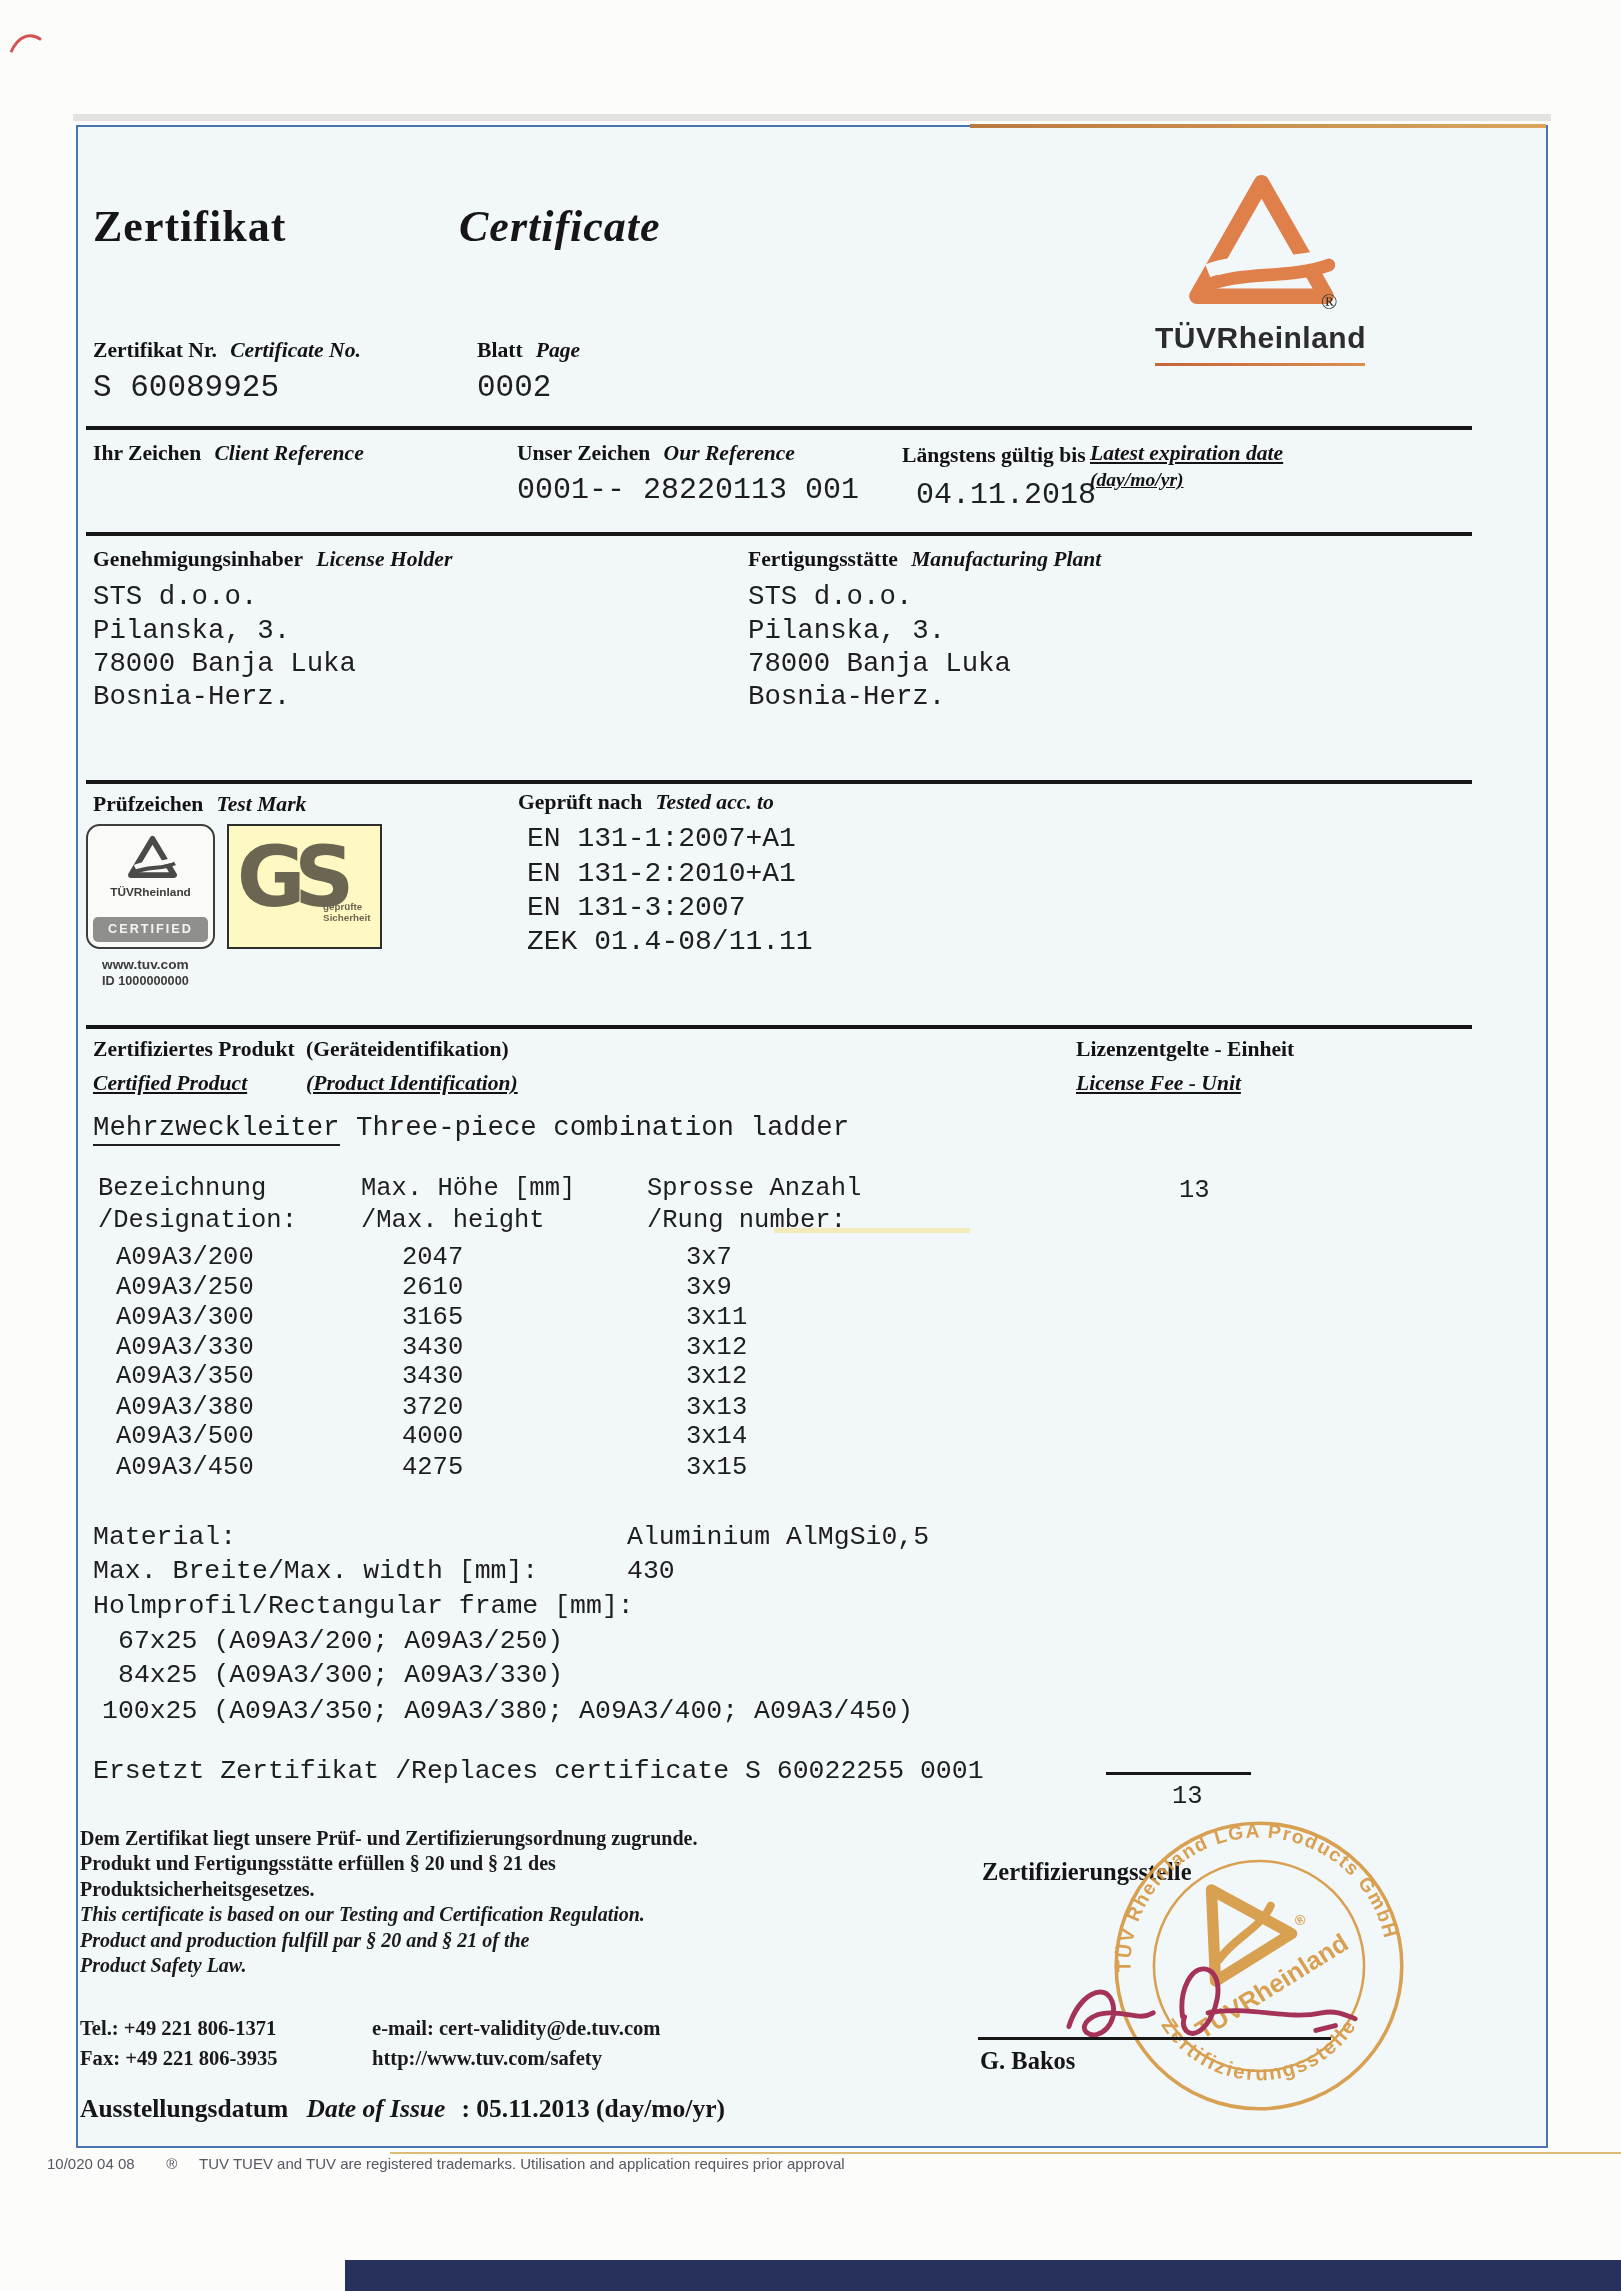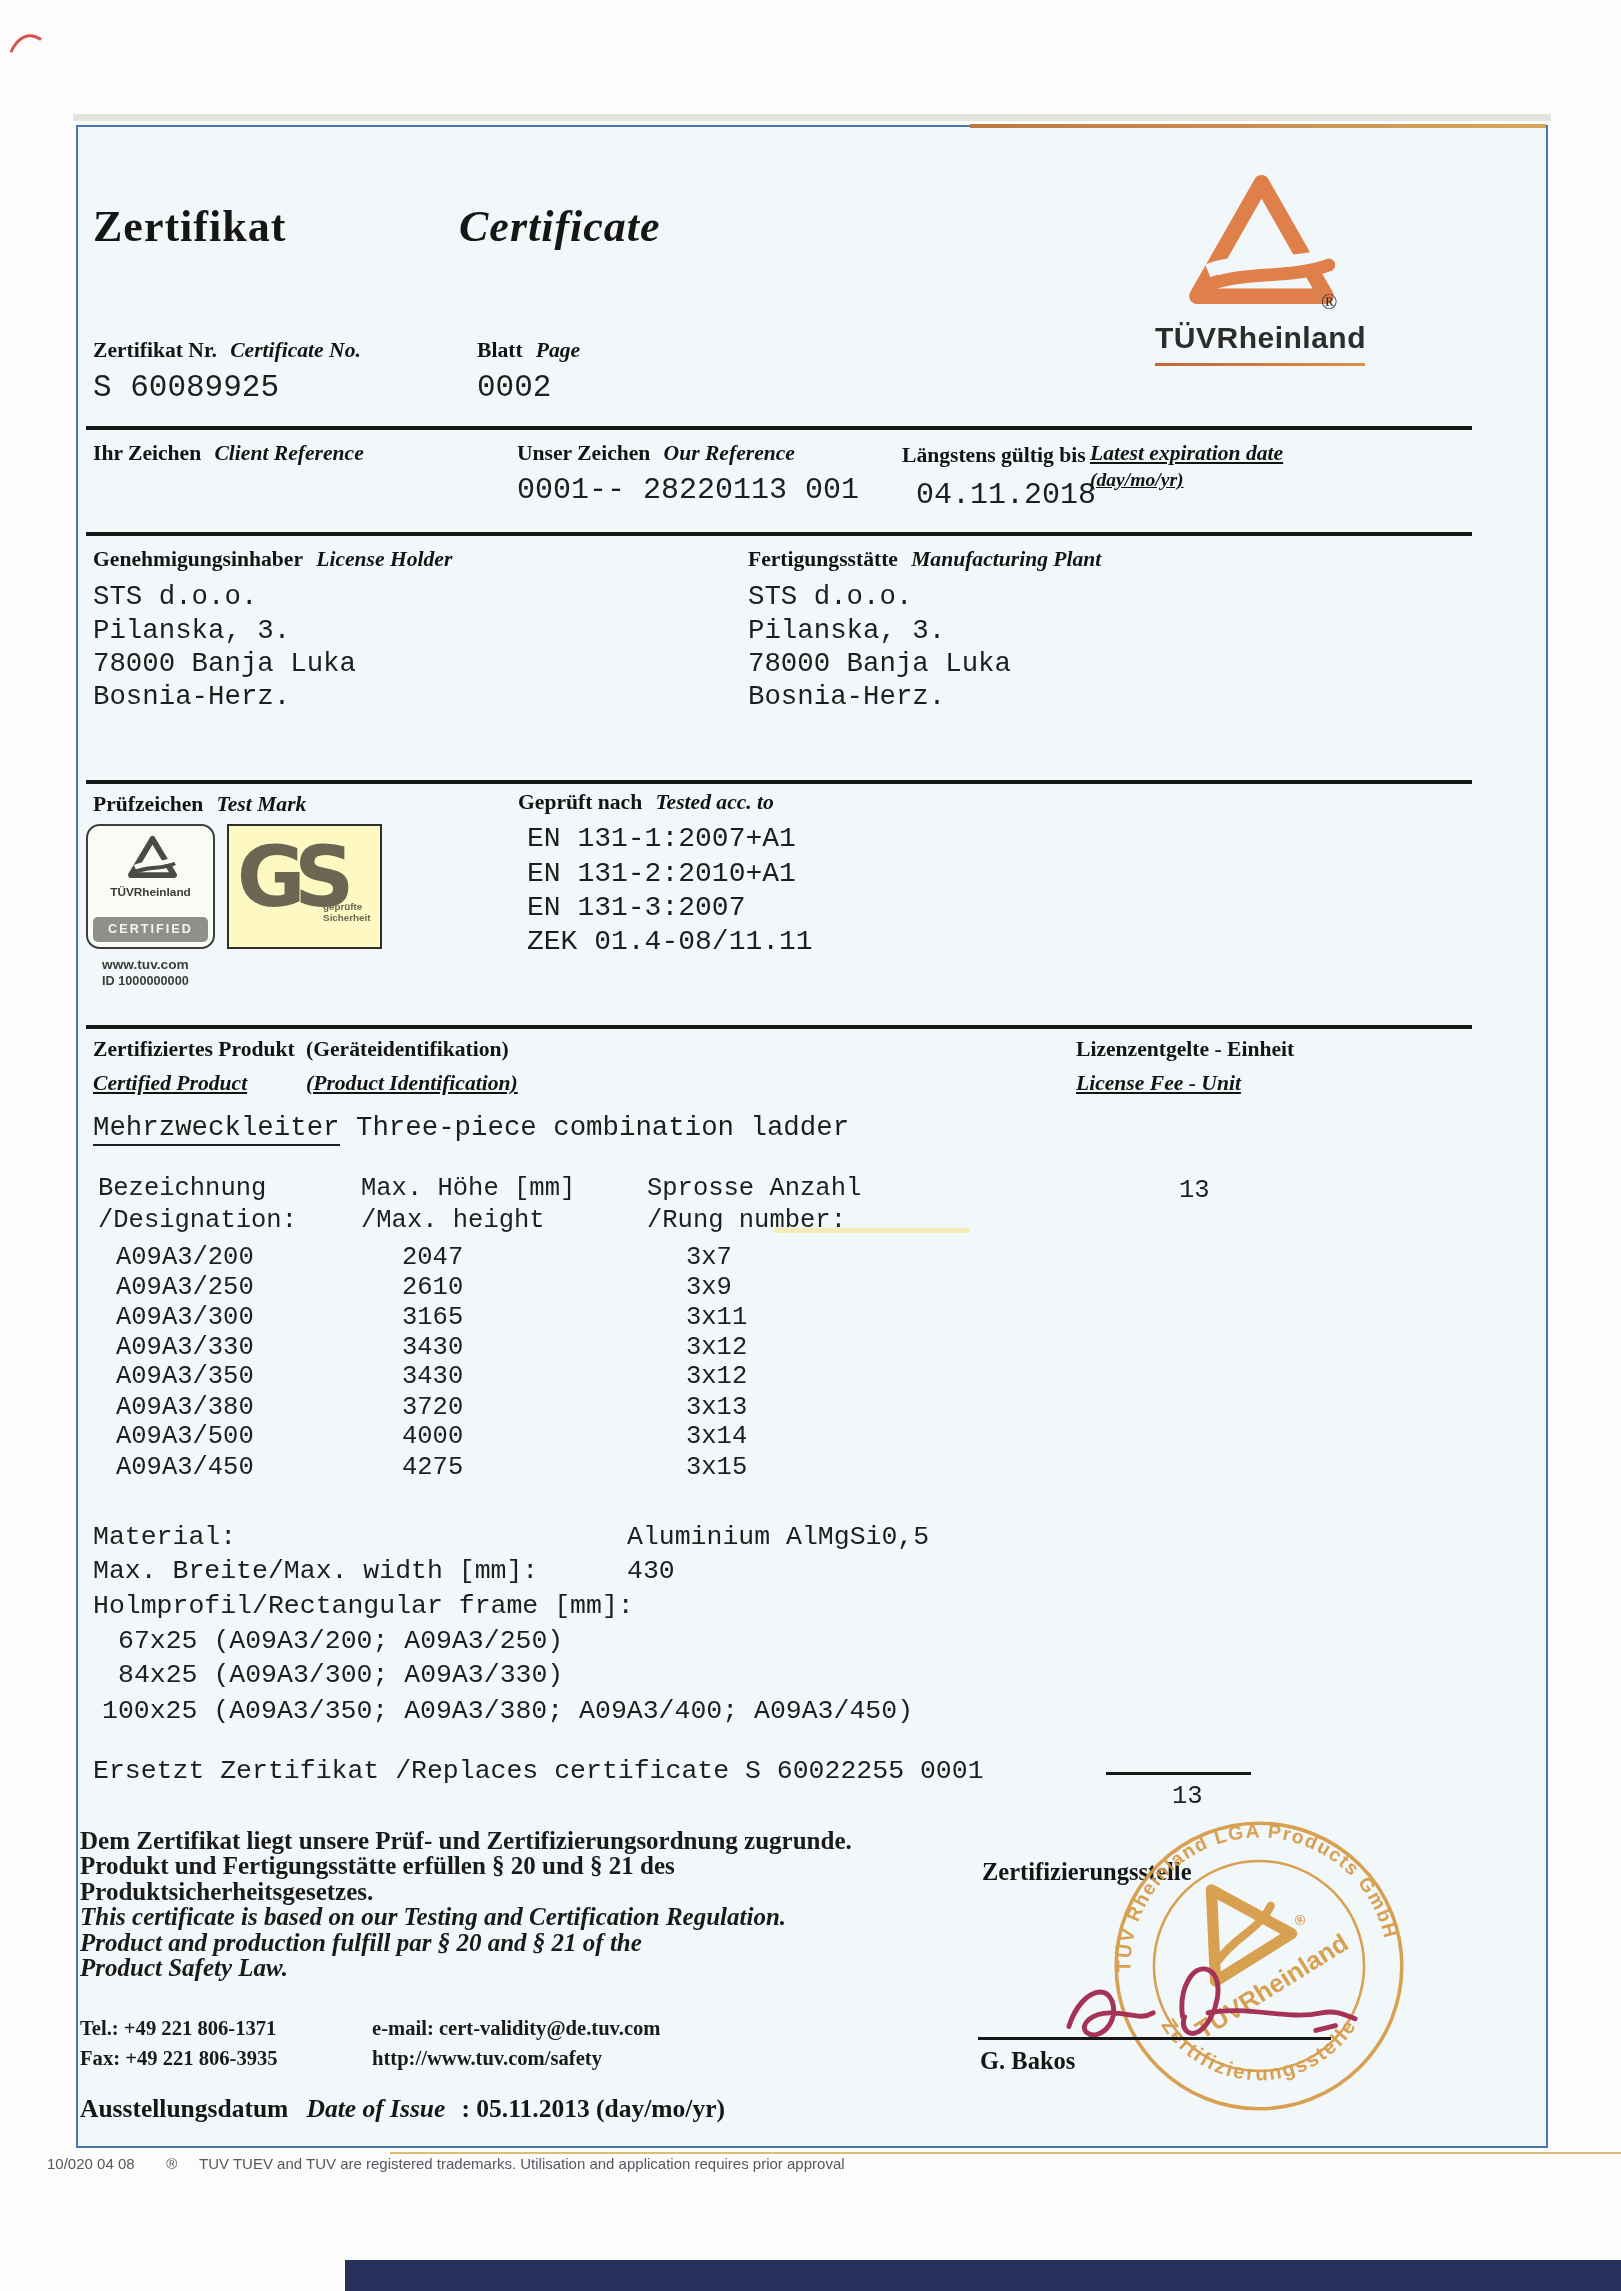--- a/index.html
+++ b/index.html
@@ -17,21 +17,21 @@
   .lbl .en{font-weight:bold;font-style:italic;margin-left:7.8px;}
   .lbl.solo .en{margin-left:0;text-decoration:underline;}
   
   .tw{font-family:"Liberation Mono","DejaVu Sans Mono",monospace;color:#1e1e1e;}
   .tw32{font-size:31px;} .tw31{font-size:30px;} .tw29{font-size:28px;}
   .tw28{font-size:27.4px;} .tw27{font-size:26.5px;} .tw26{font-size:25.5px;}
   .title{font-size:44px;font-weight:bold;letter-spacing:1px;}
   .title.it{font-style:italic;}
   .brandword{font-family:"Liberation Sans",sans-serif;font-weight:bold;font-size:30px;color:#2c2c2c;letter-spacing:0.5px;}
   .u{border-bottom:2.9px solid #1e1e1e;padding-bottom:1px;}
-  .legal{font-size:25px;font-weight:bold;color:#1a1a1a;}
+  .legal{font-size:20px;font-weight:bold;color:#1a1a1a;}
   .legal.it{font-style:italic;}
   .contact{font-size:20.6px;font-weight:bold;color:#1a1a1a;}
   
   #tuv-badge{position:absolute;left:86px;top:824px;width:129px;height:125px;border:2.9px solid #3d3d3b;
              border-radius:13.7px;background:#fafaf7;box-sizing:border-box;}
   #tuv-badge .brand{position:absolute;left:0;right:0;top:59px;text-align:center;
              font-family:"Liberation Sans",sans-serif;font-weight:bold;font-size:11.8px;color:#3a3a38;}
   #tuv-badge .band{position:absolute;left:4.9px;right:4.9px;bottom:4.9px;height:25.5px;background:#8f8f8b;
              border-radius:4.9px;text-align:center;font-family:"Liberation Sans",sans-serif;
              font-weight:bold;font-size:12.7px;letter-spacing:2px;color:#f4f4f2;line-height:25.5px;}

